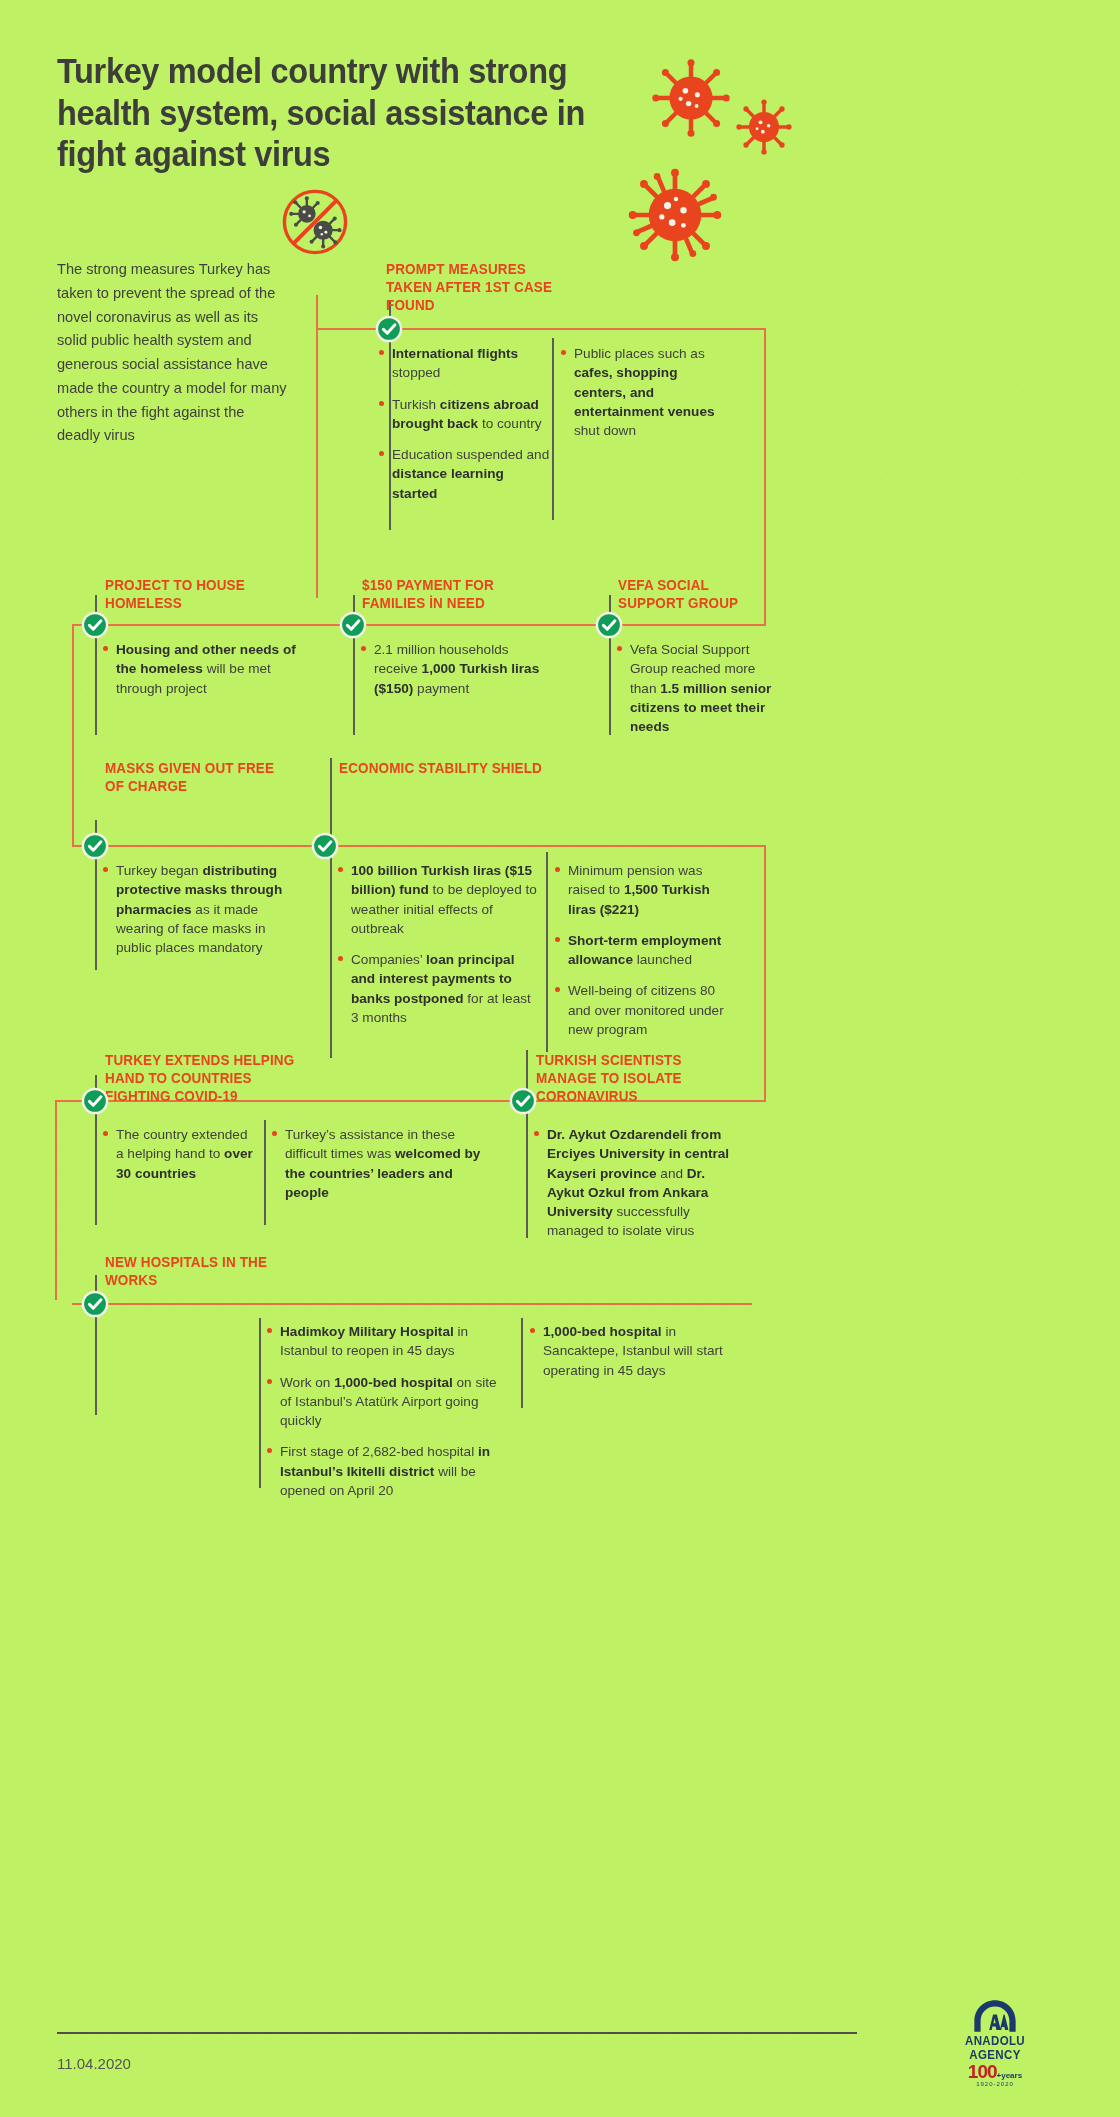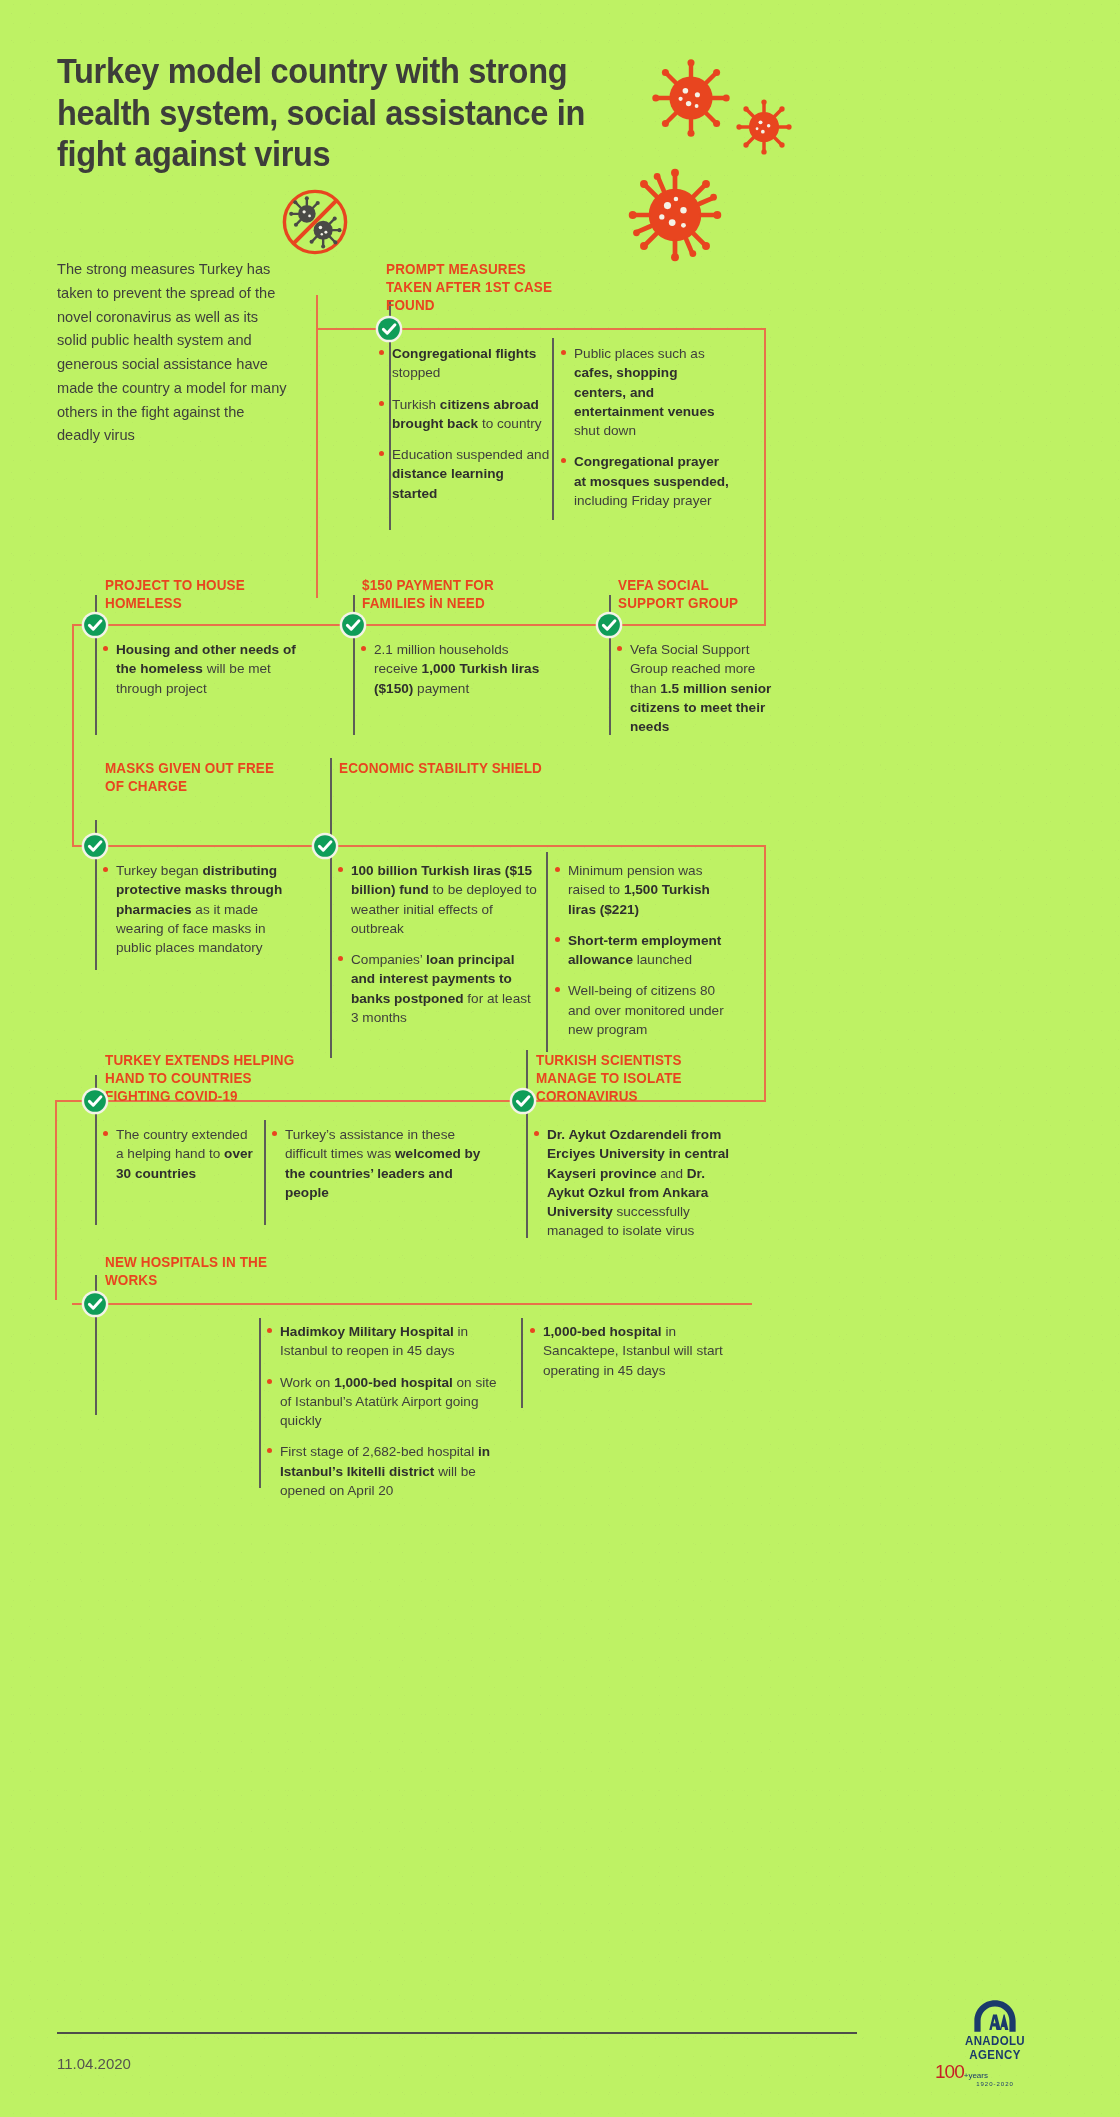--- a/index.html
+++ b/index.html
@@ -79,22 +79,22 @@
     position:absolute; left:57px; top:2055px;
     font-size:15px; color:#55554f;
   }
   .logo{ position:absolute; }
   .logo-name{
     font-size:12.5px; font-weight:bold; color:#1b3a6b;
     letter-spacing:0.4px; text-align:center;
     transform:scaleX(0.92);
   }
   .logo-100{
-    font-size:19px; font-weight:normal; color:#c62026;
-    letter-spacing:-1px; line-height:1;
+    font-size:19px; font-weight:bold; color:#c62026;
+    text-align:center; letter-spacing:-1px; line-height:1;
   }
   .logo-yrs{ font-size:6px; color:#1b3a6b; text-align:center; letter-spacing:1px; }
 </style>
 </head>
 <body>
 
 <div id="page">
 <div id="inner">
 
   <div class="title">Turkey model country with strong health system, social assistance in fight against virus</div>
@@ -255,27 +255,26 @@
   <div class="vdark" style="left:389px; top:300px; height:230px;"></div>
   <div class="vdark" style="left:552px; top:338px; height:182px;"></div>
 
   <div class="sec-head" style="left:386px; top:261px; width:180px;">PROMPT MEASURES TAKEN AFTER 1ST CASE FOUND</div>
   <svg class="check" style="left:375px; top:315px;" viewBox="0 0 40 40">
     <circle cx="20" cy="20" r="19" fill="#f4f3e7"></circle>
         <circle cx="20" cy="20" r="15.5" fill="#0f9d58"></circle>
     <path d="M12 20.5 L17.5 26 L28.5 14" fill="none" stroke="#fff" stroke-width="4.2" stroke-linecap="round" stroke-linejoin="round"></path>
   </svg>
   <ul class="col" style="left:379px; top:344px; width:172px;">
-        <li><b>Congregational flights</b><span> stopped</span></li>
+        <li><b>International flights</b><span> stopped</span></li>
         <li><span>Turkish </span><b>citizens abroad brought back</b><span> to country</span></li>
         <li><span>Education suspended and </span><b>distance learning started</b></li>
       </ul>
   <ul class="col" style="left:561px; top:344px; width:170px;">
         <li><span>Public places such as </span><b>cafes, shopping centers, and entertainment venues</b><span> shut down</span></li>
-        <li><b>Congregational prayer at mosques suspended,</b><span> including Friday prayer</span></li>
       </ul>
 
   <div class="hrule" style="left:72px; top:624px; width:694px;"></div>
   <div class="vrule" style="left:72px; top:624px; height:222px;"></div>
 
   <div class="vdark" style="left:95px; top:595px; height:140px;"></div>
   <div class="sec-head" style="left:105px; top:577px; width:175px;">PROJECT TO HOUSE HOMELESS</div>
   <svg class="check" style="left:81px; top:611px;" viewBox="0 0 40 40">
     <circle cx="20" cy="20" r="19" fill="#f4f3e7"></circle>
         <circle cx="20" cy="20" r="15.5" fill="#0f9d58"></circle>

